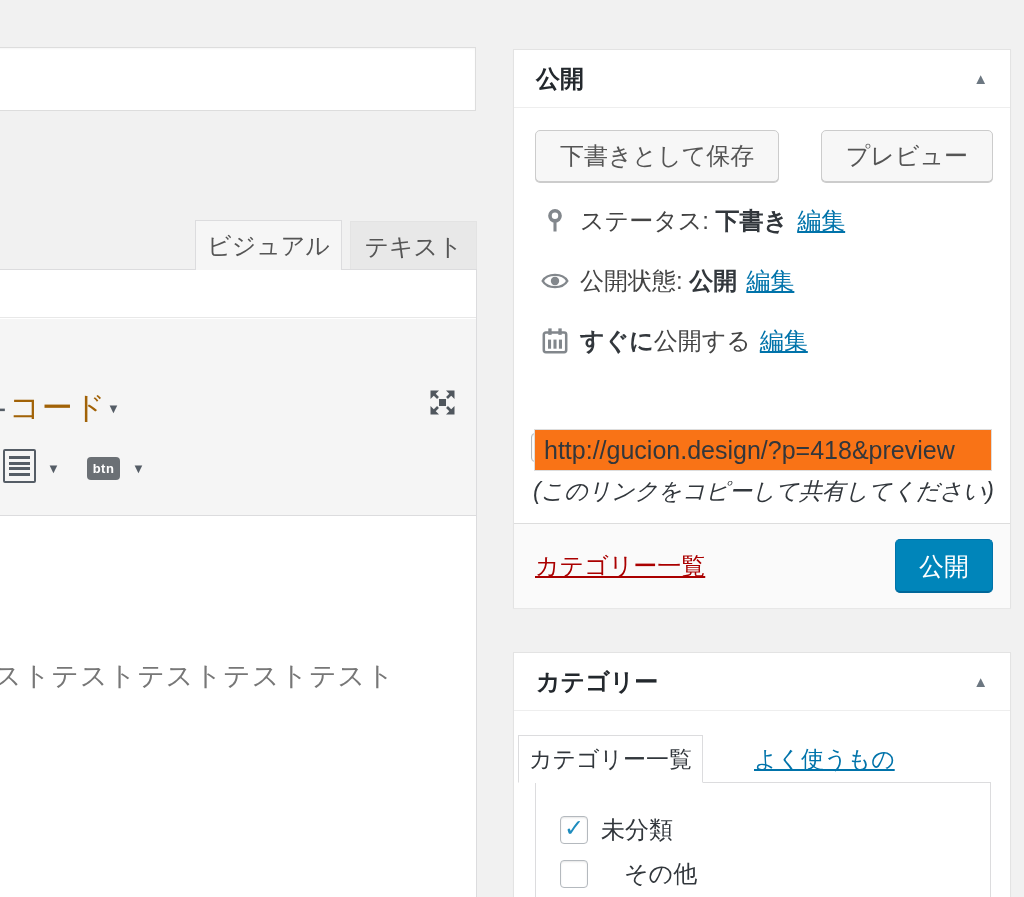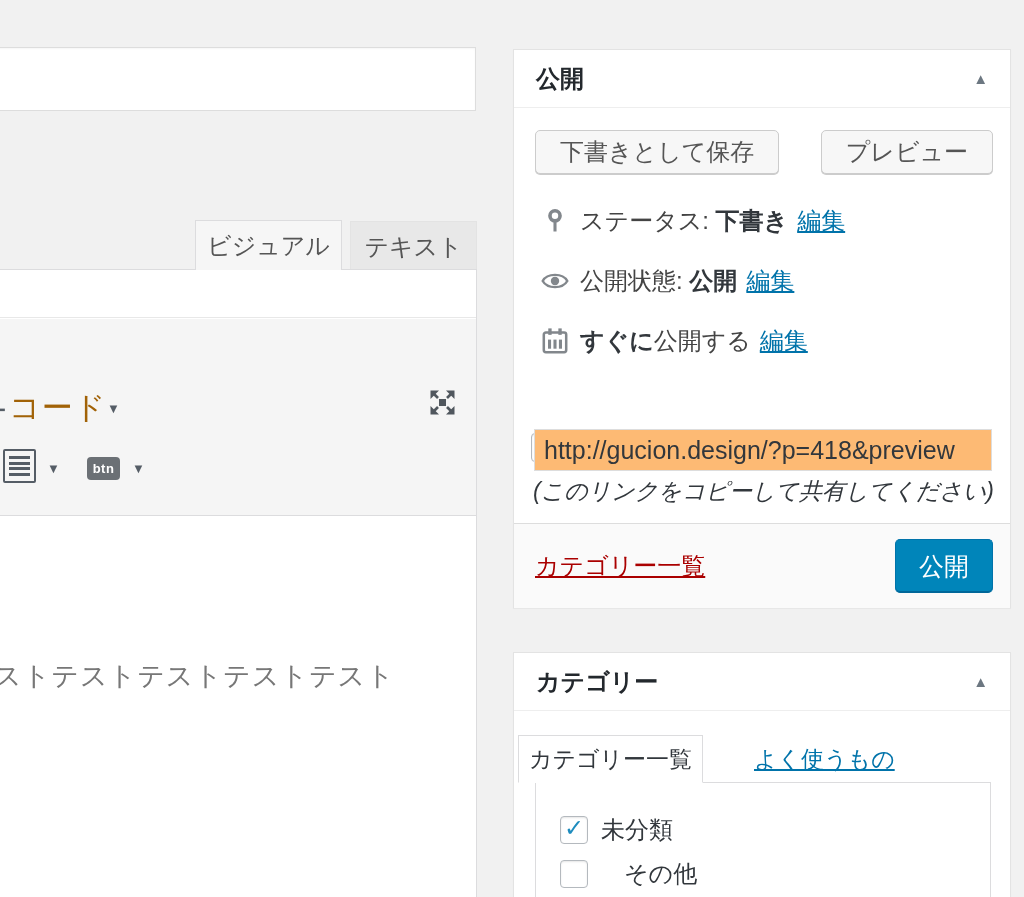--- a/index.html
+++ b/index.html
@@ -41,42 +41,42 @@
   
   .postbox { position:absolute; left:513px; width:498px; background:#fff; border:1px solid #e3e3e3;
     box-shadow:0 1px 1px rgba(0,0,0,.04); }
   .pb-header { display:flex; align-items:center; padding:0 22px; border-bottom:1px solid #eee; cursor:pointer; }
   .pb-title { font-size:24px; font-weight:bold; color:#23282d; }
   .pb-toggle { margin-left:auto; font-size:15px; color:#6c7781; }
 
   #publish-box { top:49px; height:559px; }
   #publish-box .pb-header { height:58px; }
 
-  .wp-btn { position:absolute; height:44px; display:flex; align-items:center; background:#f7f7f7;
+  .wp-btn { position:absolute; height:52px; display:flex; align-items:center; background:#f7f7f7;
     border:1px solid #ccc; border-radius:5px; color:#555; font-size:24px; padding:0 24px;
     box-shadow:0 1px 0 #ccc; cursor:pointer; white-space:nowrap; }
   .save-draft { left:21px; top:80px; }
   .preview { right:17px; top:80px; }
 
   .misc-row { position:absolute; left:27px; height:32px; display:flex; align-items:center;
     font-size:24px; color:#444; white-space:nowrap; }
   .misc-row .mi { width:28px; height:28px; margin-right:11px; flex:none; }
   .row-status { top:155px; }
   .row-visibility { top:215px; }
   .row-schedule { top:275px; }
   .bold-val { font-weight:bold; color:#32373c; }
   .edit-link { color:#0073aa; text-decoration:underline; margin-left:9px; cursor:pointer; }
 
   .cb { width:29px; height:29px; background:#fff; border:1px solid #b4b9be; border-radius:4px;
     box-shadow:inset 0 1px 2px rgba(0,0,0,.1); display:flex; align-items:center; justify-content:center; cursor:pointer; }
   .cb .mark { color:#1e8cbe; font-size:24px; font-weight:bold; line-height:1; transform:translateY(-2px); }
   .external-row { position:absolute; left:17px; top:381px; display:flex; align-items:center; }
   .external-row label { margin-left:15px; font-size:24px; color:#444; cursor:pointer; }
 
-  .preview-url { position:absolute; left:20px; top:379px; width:458px; height:42px; background:#fdba74;
+  .preview-url { position:absolute; left:20px; top:379px; width:458px; height:42px; background:#f97316;
     border:1px solid #ddd; font-size:25px; color:#32373c; font-family:inherit; padding:0 9px; }
   .copy-note { position:absolute; left:19px; top:426px; font-style:italic; font-size:23px; color:#32373c; white-space:nowrap; }
 
   .pb-footer { position:absolute; left:0; top:473px; width:100%; height:85px; background:#fafafa;
     border-top:1px solid #ddd; display:flex; align-items:center; justify-content:space-between; padding:0 17px 0 21px; }
   .trash-link { color:#a00; font-size:24px; text-decoration:underline; cursor:pointer; }
   .publish-btn { height:54px; background:#0085ba; border:1px solid #0073aa; border-bottom-color:#006799;
     border-radius:5px; color:#fff; font-size:25px; padding:0 23px; box-shadow:inset 0 -1px 0 #006799;
     display:flex; align-items:center; cursor:pointer; }
 

